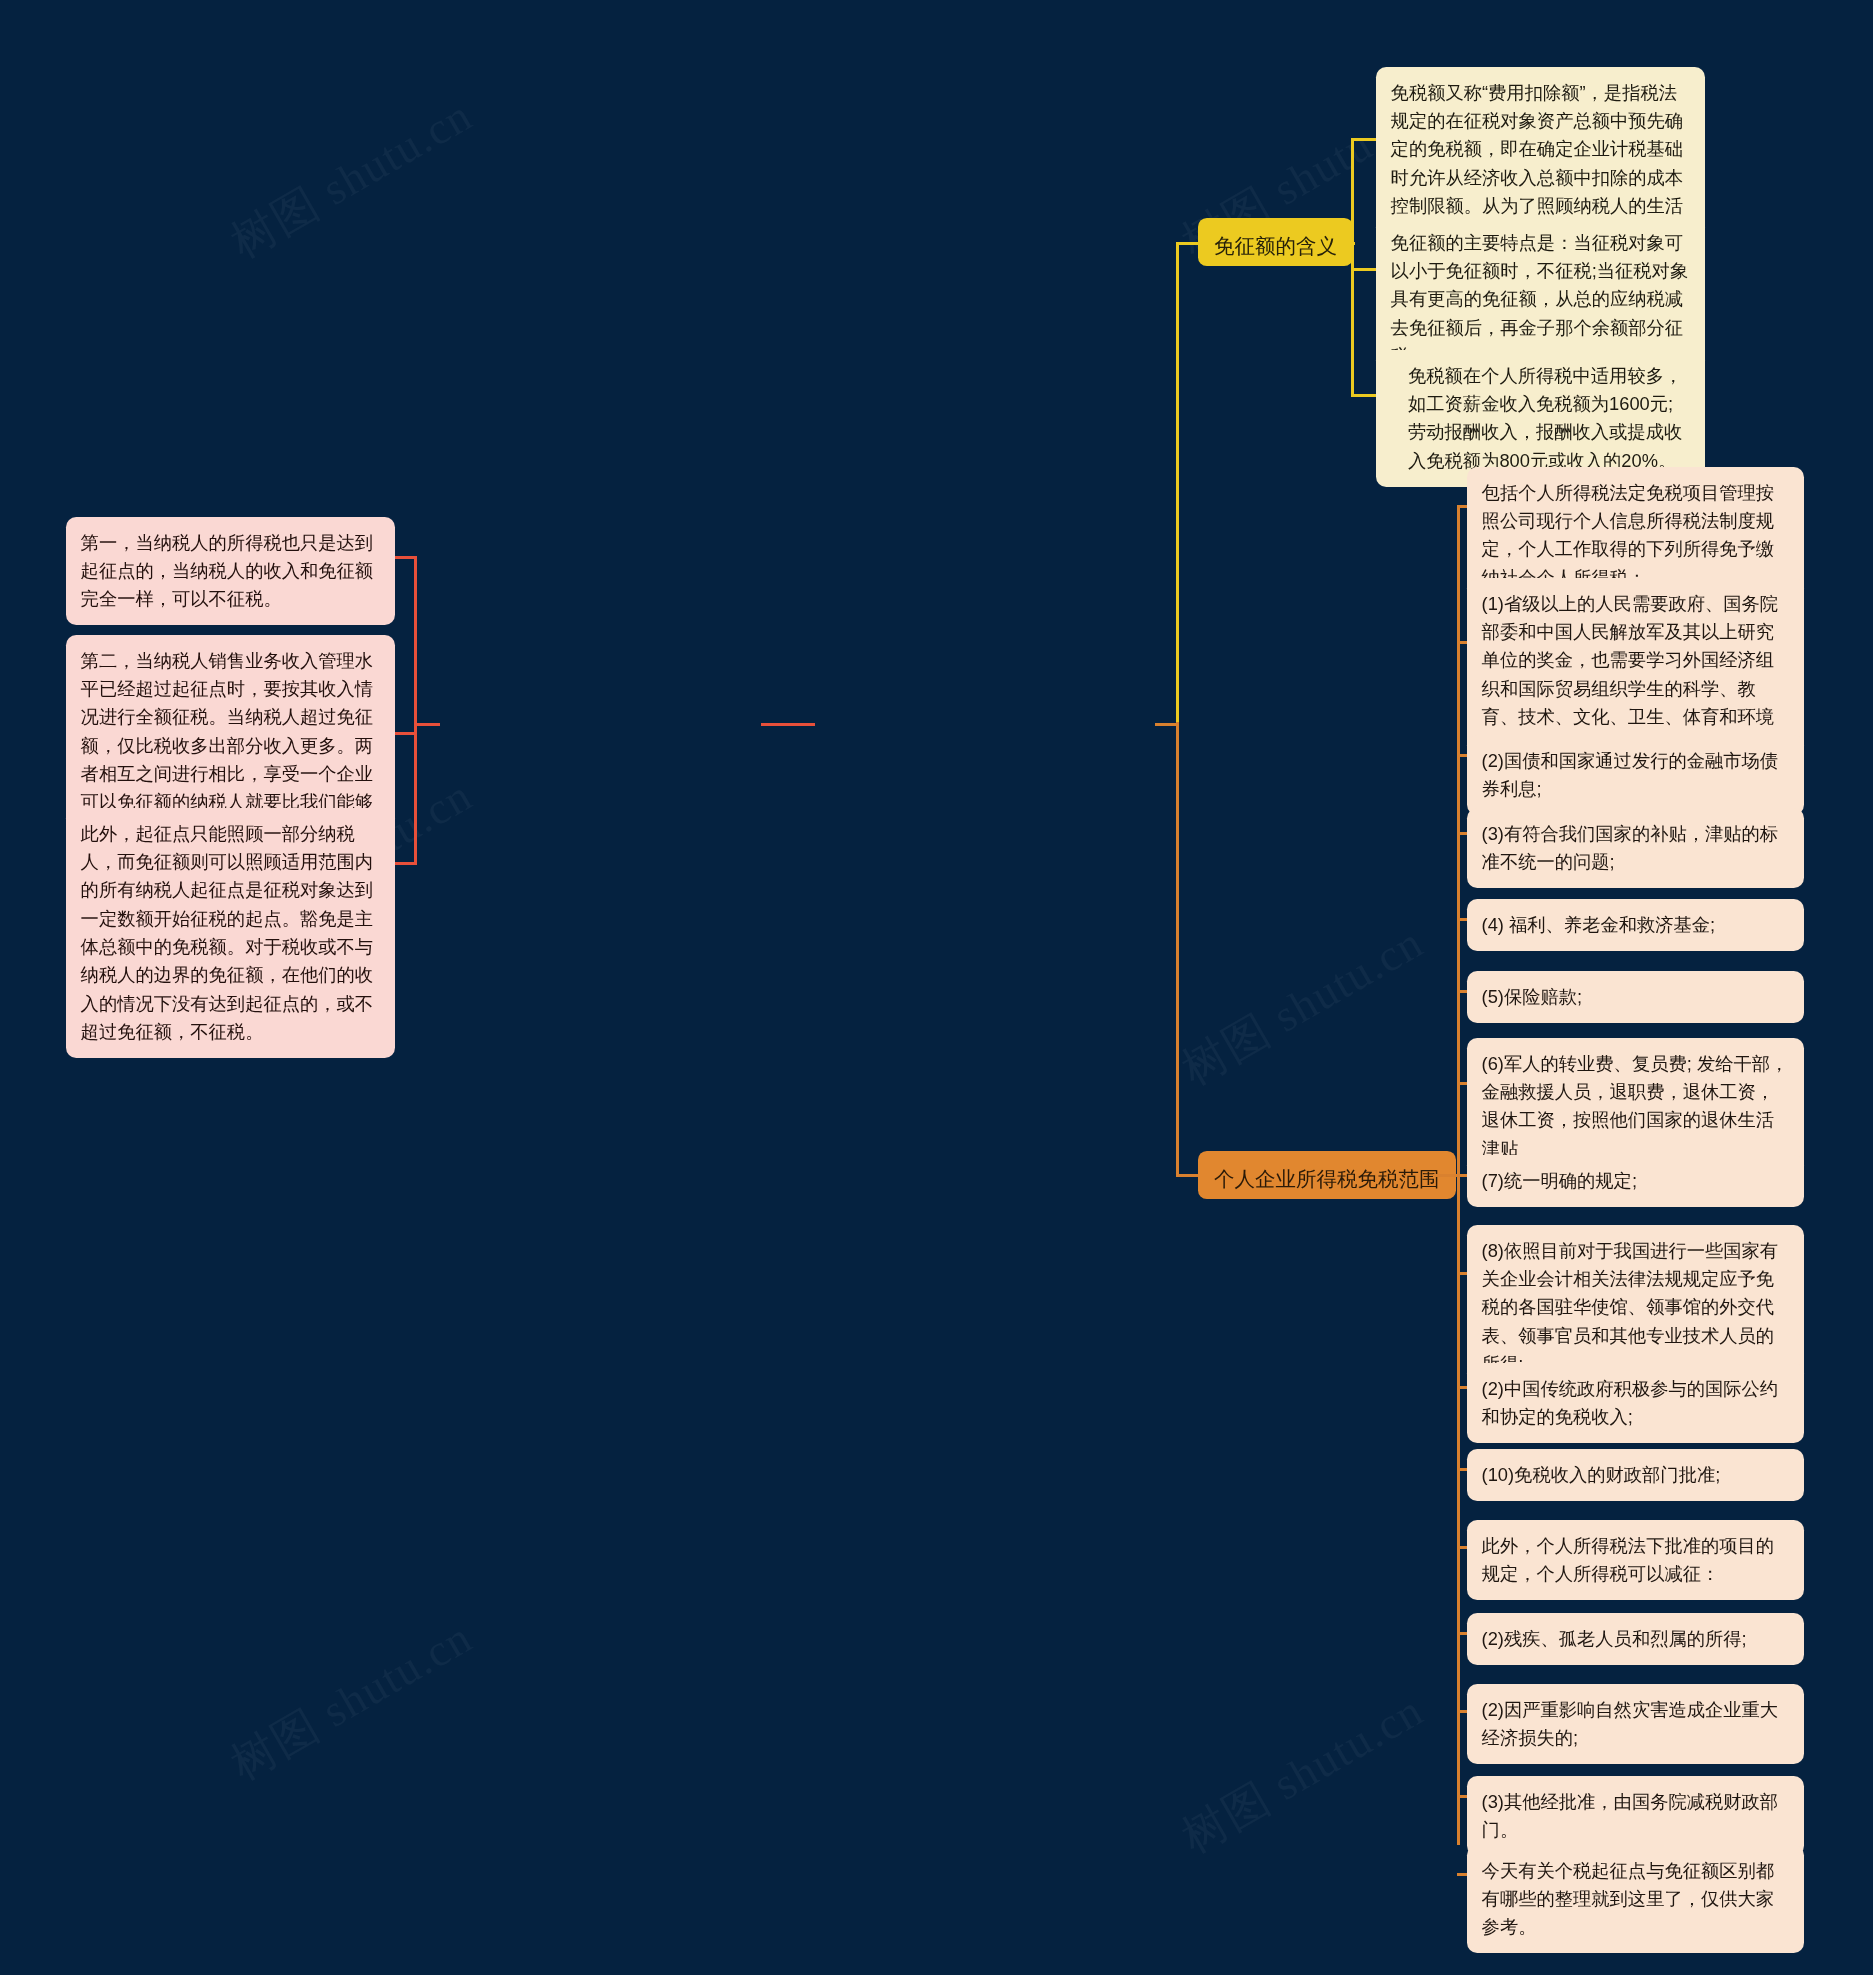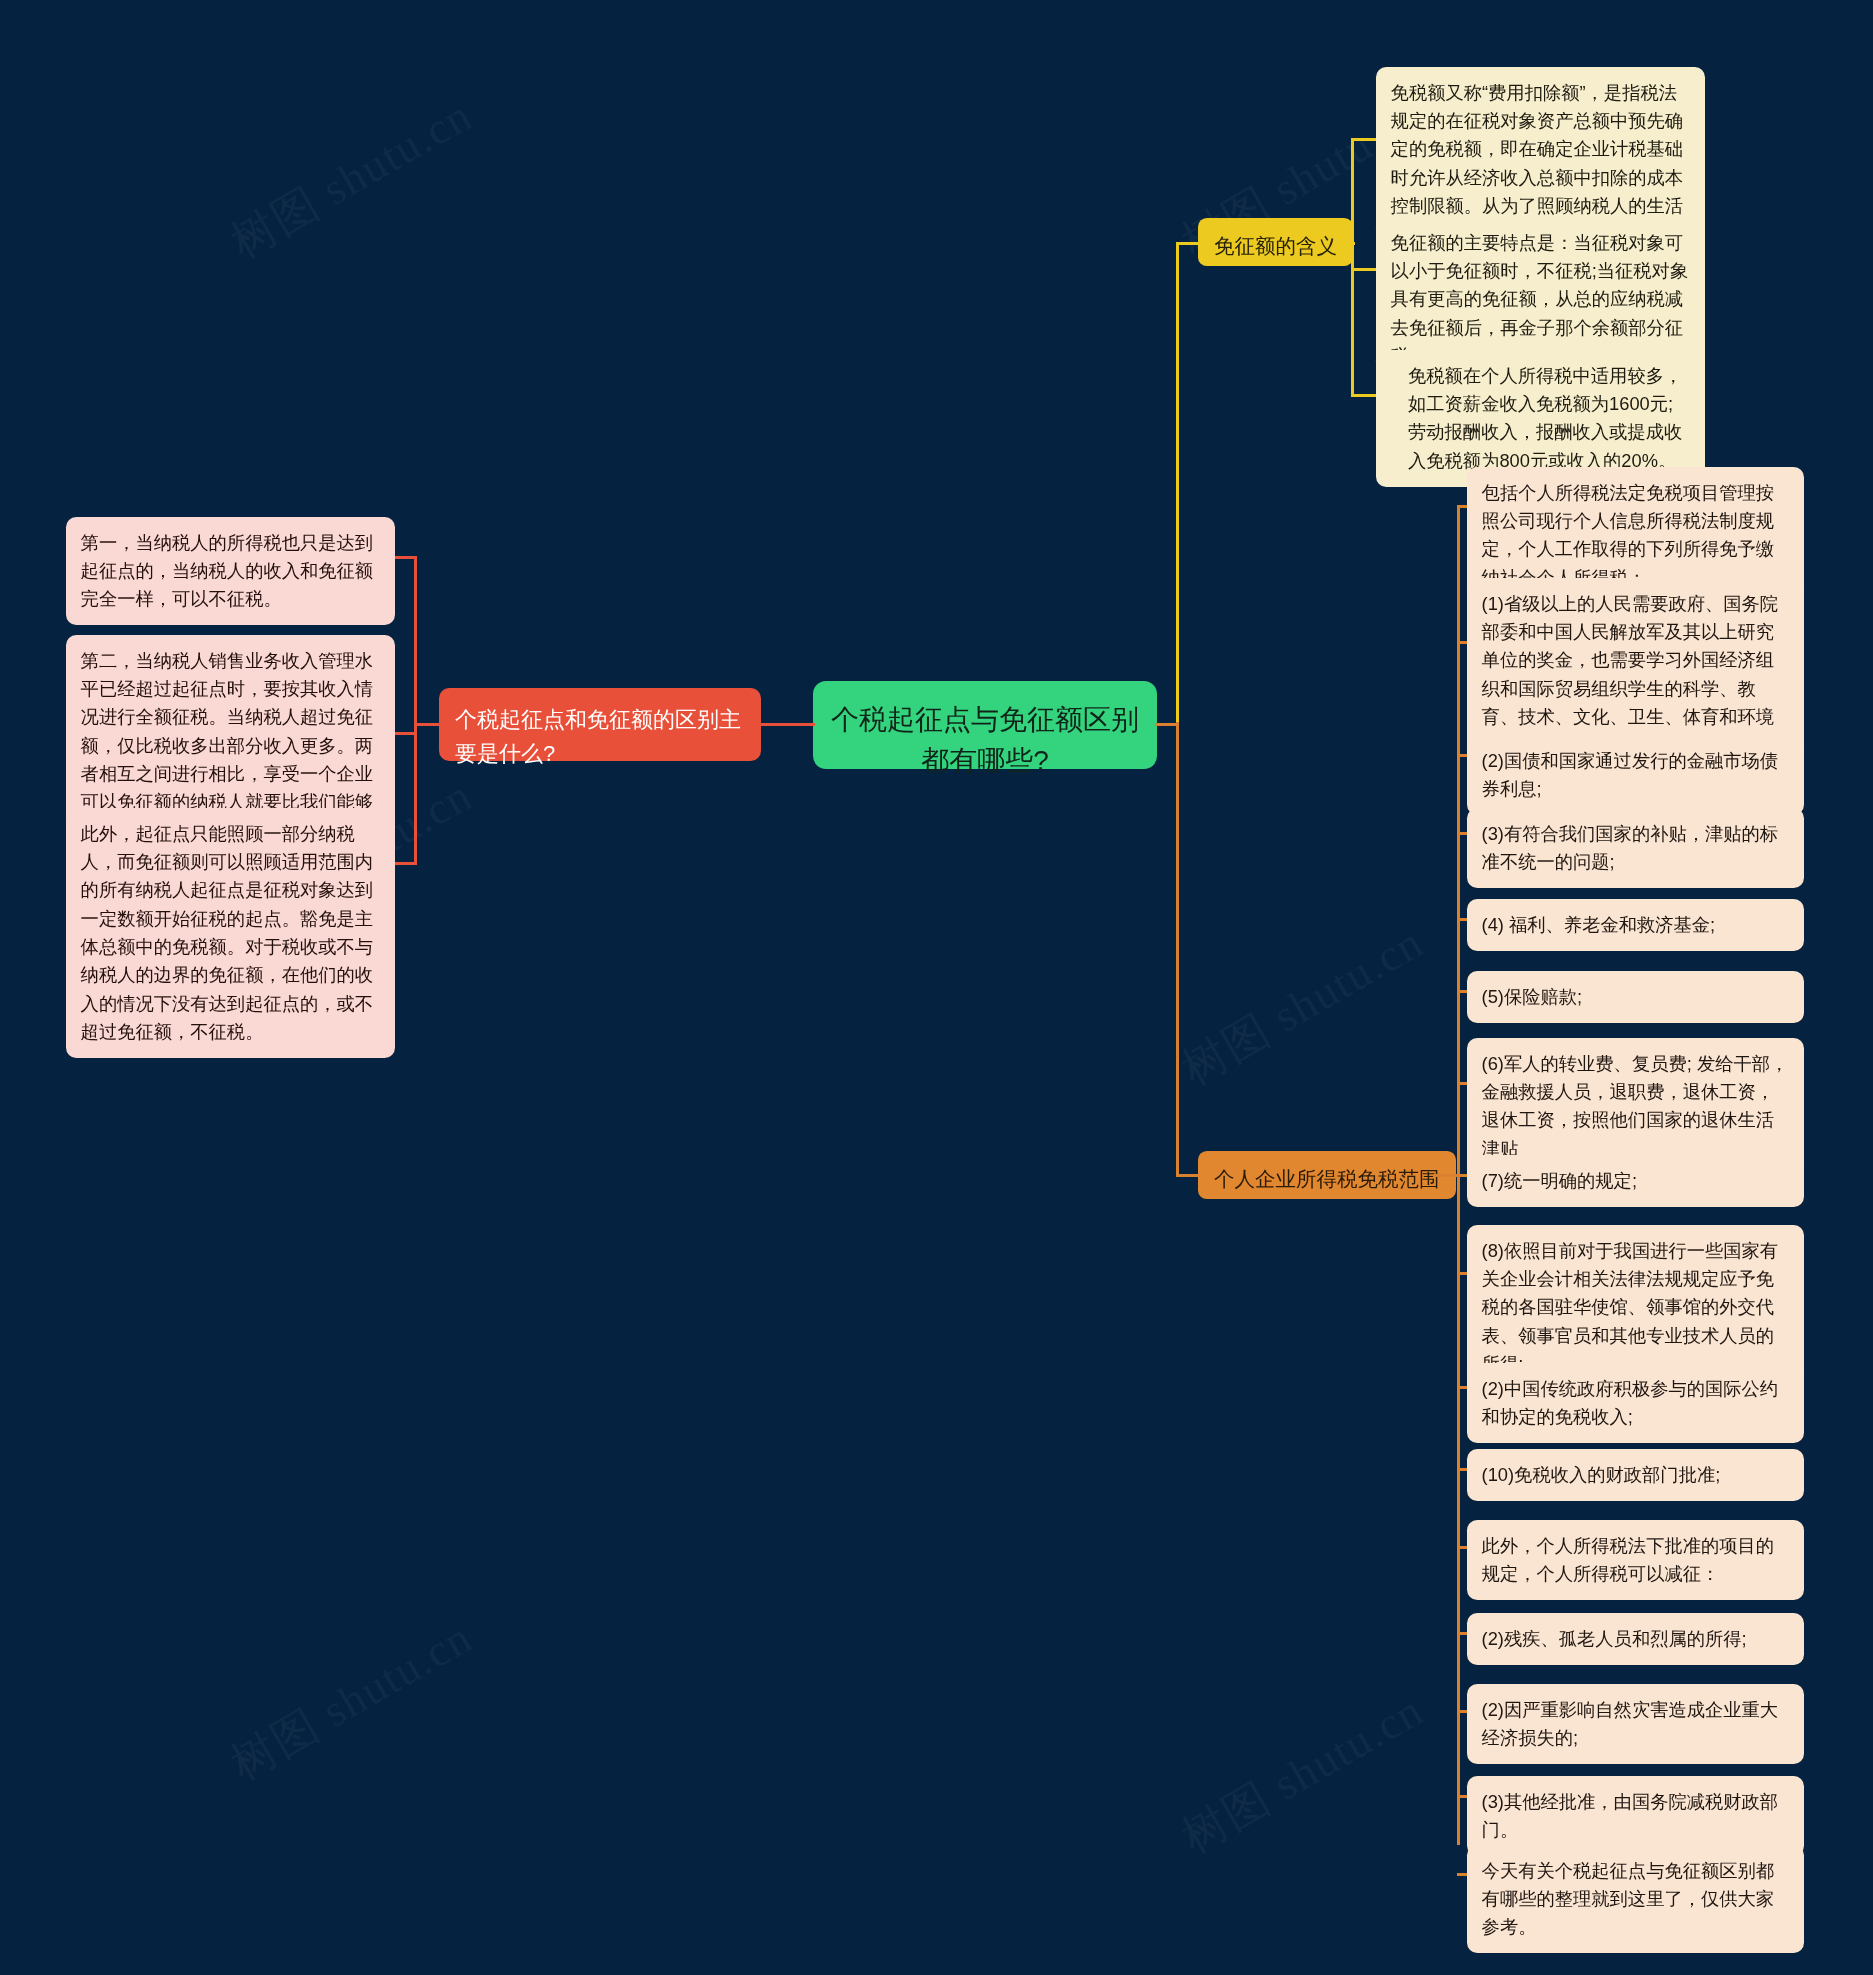--- a/index.html
+++ b/index.html
@@ -103,25 +103,23 @@
 
 <div id="canvas">
 
   <div class="wm" style="left:220px;  top:220px;">树图 shutu.cn</div>
   <div class="wm" style="left:1171px; top:220px;">树图 shutu.cn</div>
   <div class="wm" style="left:220px;  top:900px;">树图 shutu.cn</div>
   <div class="wm" style="left:1171px; top:1047px;">树图 shutu.cn</div>
   <div class="wm" style="left:220px;  top:1742px;">树图 shutu.cn</div>
   <div class="wm" style="left:1171px; top:1815px;">树图 shutu.cn</div>
 
-  <div class="node node-center" style="left:813px; top:681px; width:344px; height:88px;">个税起征点与免征额区别都有哪些?</div>
 
   <div class="ln h c-red" style="left:761px; top:723px; width:54px;"></div>
 
-  <div class="node node-red" style="left:439px; top:688px; width:322px; height:73px;">个税起征点和免征额的区别主要是什么?</div>
 
   <div class="ln v c-red" style="left:414px; top:556px; width:2.9px; height:306px;"></div>
   <div class="ln h c-red" style="left:414px; top:723px; width:26px;"></div>
 
   <div class="ln h c-red" style="left:394px; top:556px; width:23.4px;"></div>
   <div class="ln h c-red" style="left:394px; top:732px; width:23.4px;"></div>
   <div class="ln h c-red" style="left:394px; top:862px; width:23.4px;"></div>
 
   <div class="node leaf-pink" style="left:66px; top:517px; width:329px;">第一，当纳税人的所得税也只是达到起征点的，当纳税人的收入和免征额完全一样，可以不征税。</div>
 

